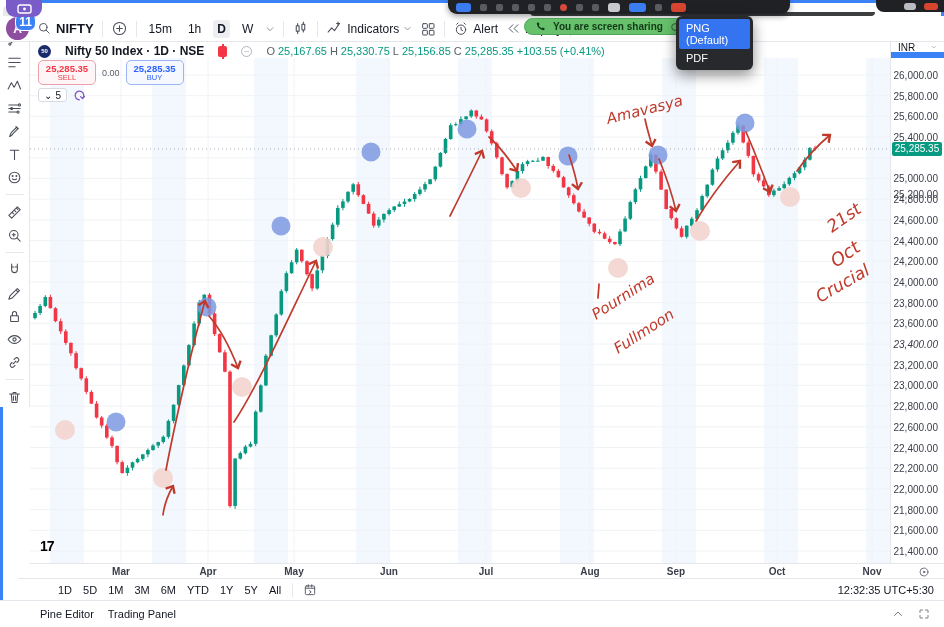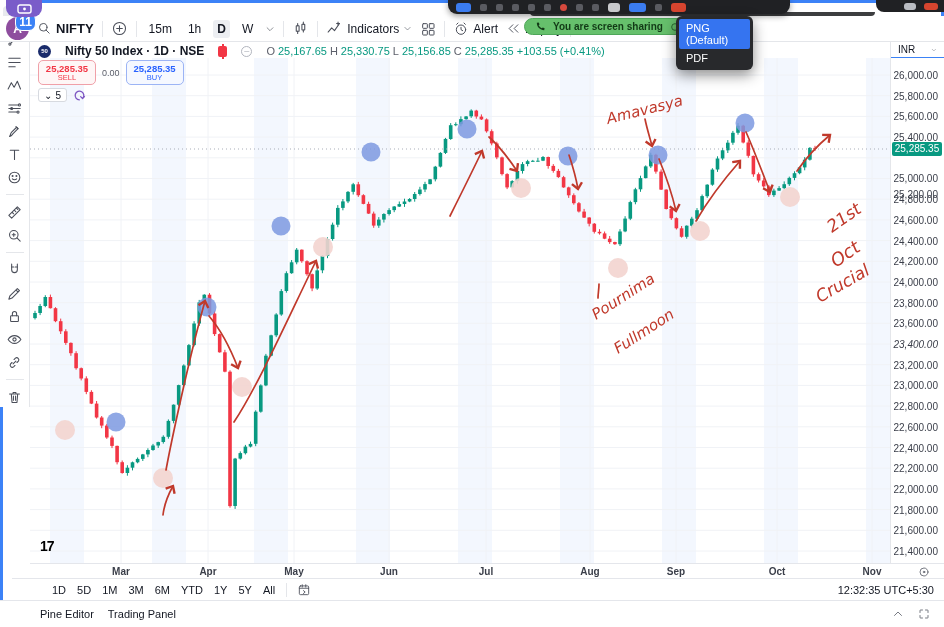--- a/index.html
+++ b/index.html
@@ -76,31 +76,31 @@
     display:flex;align-items:center;gap:3px;color:#131722;}
   .sync{width:14px;height:14px;border-radius:50%;display:flex;align-items:center;justify-content:center;}
 
   
   .chart{left:30px;top:58px;width:860px;height:505px;background:#fff;}
   .tvlogo{left:40px;top:538px;font-size:14px;font-weight:bold;color:#000;letter-spacing:-1px;z-index:6;}
 
   
   .paxis{left:890px;top:42px;width:54px;bottom:64px;border-left:1px solid #e4e6ea;background:#fff;font-size:10px;color:#3a3e49;}
   .pa-label{position:absolute;right:6px;transform:translateY(-50%);}
-  .inrbox{position:absolute;top:0;left:0;right:0;height:16px;border-bottom:1px solid #3b82f6;
+  .inrbox{position:absolute;top:0;left:0;right:0;height:16px;border-bottom:6px solid #3b82f6;
     display:flex;align-items:center;justify-content:flex-end;gap:16px;padding:0 7px;font-size:10px;color:#131722;}
   .pricetag{position:absolute;left:1px;right:2px;height:14px;background:#089981;color:#fff;border-radius:2px;
     display:flex;align-items:center;justify-content:center;font-size:10px;}
 
   
   .taxis{left:30px;top:563px;right:0;height:15px;border-top:1px solid #e4e6eb;background:#fff;font-size:10px;color:#2a2e38;}
   .month{position:absolute;top:2px;transform:translateX(-50%);font-weight:bold;color:#3a3e49;}
 
   
-  .rangebar{left:12px;top:578px;right:0;height:22px;border-top:1px solid #e4e6eb;background:#fff;
+  .rangebar{left:18px;top:578px;right:0;height:22px;border-top:1px solid #e4e6eb;background:#fff;
     display:flex;align-items:center;gap:11px;padding:0 10px 0 40px;font-size:11px;color:#131722;}
   .clock{margin-left:auto;font-size:11px;color:#131722;}
 
   
   .footer{left:0;top:600px;right:0;height:27px;border-top:1px solid #e4e6eb;background:#fff;
     display:flex;align-items:center;gap:14px;padding:0 14px 0 40px;font-size:11px;color:#131722;}
   .footer .right{margin-left:auto;display:flex;gap:14px;align-items:center;}
 </style>
 </head>
 <body>

